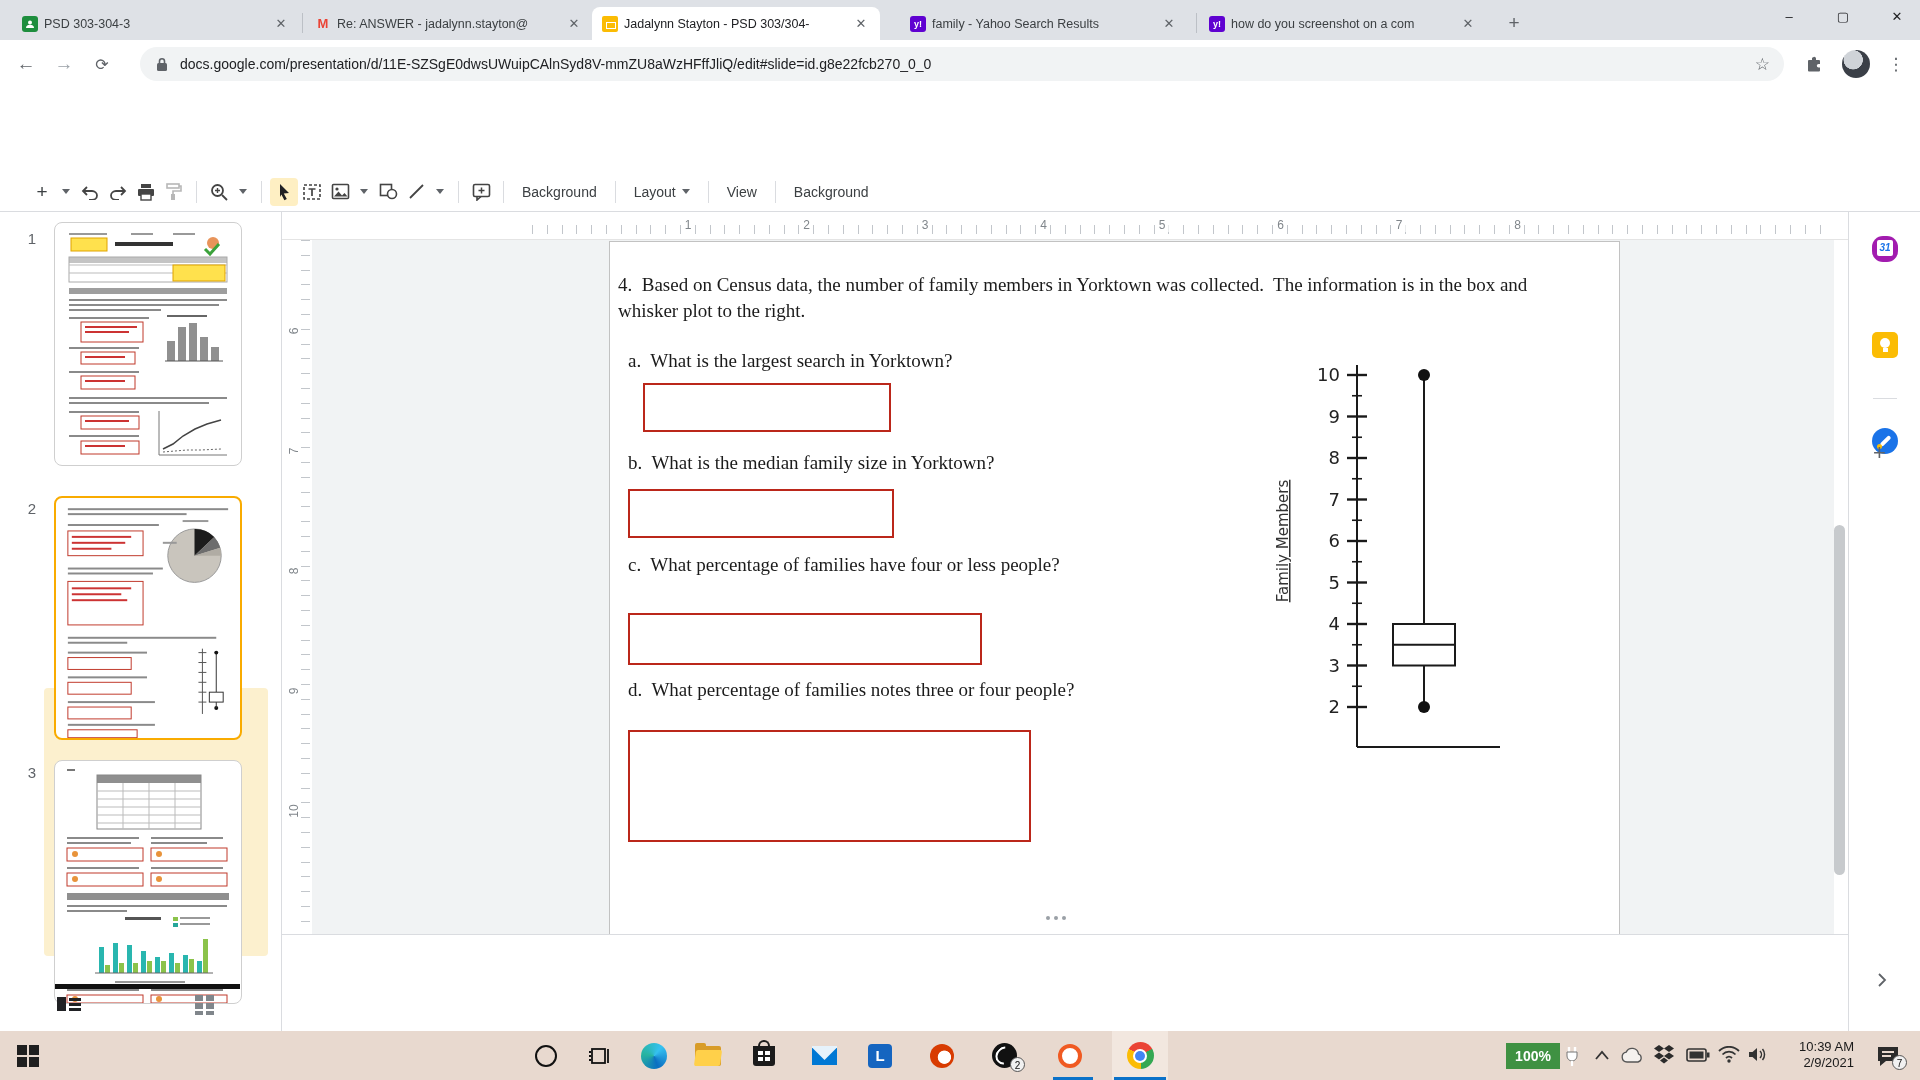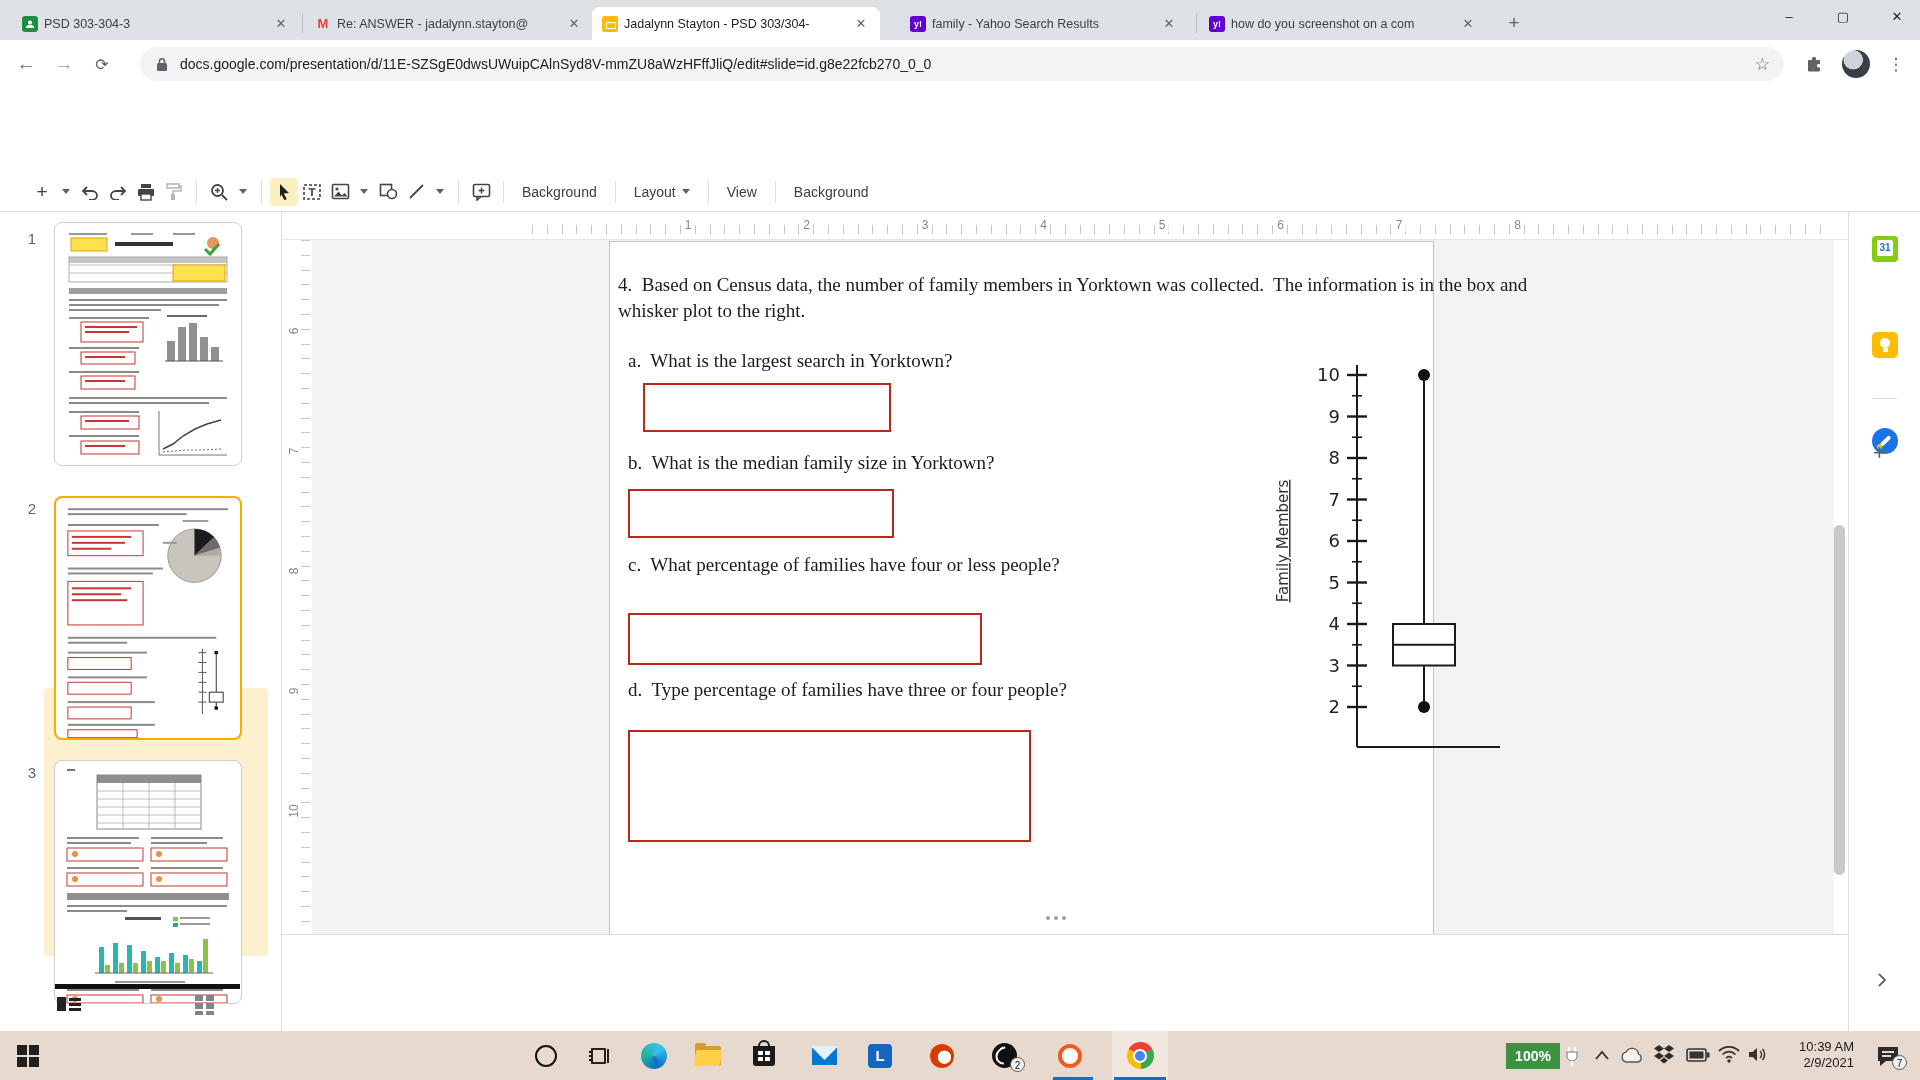--- a/index.html
+++ b/index.html
@@ -74,21 +74,21 @@
   .vruler{position:absolute;left:282px;top:240px;width:30px;height:694px;background:#fff;}
   .vrticks{position:absolute;right:2px;top:0;width:9px;height:694px;
     background:repeating-linear-gradient(180deg,#c2c6cb 0 1px,transparent 1px 14.8px);}
   .vrnum{position:absolute;left:2px;width:20px;text-align:center;font-size:12px;color:#80868b;transform:rotate(-90deg);}
   .hruler{position:absolute;left:282px;top:212px;width:1566px;height:28px;background:#fff;border-bottom:1px solid #e4e4e4;box-sizing:border-box;}
   .hrticks{position:absolute;left:250px;top:13px;width:1290px;height:9px;
     background:repeating-linear-gradient(90deg,#c2c6cb 0 1px,transparent 1px 14.8px);}
   .hrnum{position:absolute;top:6px;font-size:12px;color:#80868b;background:#fff;padding:0 3px;transform:translateX(-50%);}
 
   .canvas{position:absolute;left:312px;top:240px;width:1522px;height:694px;background:#f1f3f4;}
-  .page{position:absolute;left:297px;top:1px;width:825px;height:693px;background:#fff;
+  .page{position:absolute;left:297px;top:1px;width:1011px;height:693px;background:#fff;
     border:1px solid #c2c2c2;border-bottom:none;box-sizing:border-box;
     font-family:"Liberation Serif",serif;color:#1b1b1b;}
   .q{position:absolute;font-size:19px;white-space:pre-wrap;}
   .ansbox{position:absolute;border:2px solid #bb271a;background:#fff;}
   .vsb{position:absolute;left:1522px;top:285px;width:11px;height:350px;background:#c7cacd;border-radius:6px;}
   .handle{position:absolute;left:734px;top:676px;display:flex;gap:4px;}
   .handle i{width:4px;height:4px;border-radius:50%;background:#9aa0a6;}
 
   .notesdiv{position:absolute;left:282px;top:934px;width:1566px;height:1px;background:#dadce0;}
   .notes{position:absolute;left:282px;top:935px;width:1566px;height:96px;background:#fff;}
@@ -97,21 +97,21 @@
     display:flex;align-items:center;justify-content:center;}
 
   .rightpanel{position:absolute;left:1848px;top:212px;width:72px;height:819px;background:#fff;
     border-left:1px solid #dadce0;box-sizing:border-box;}
   .rpicon{position:absolute;left:23px;width:26px;height:26px;}
   .rpdivider{position:absolute;left:24px;top:186px;width:24px;height:1px;background:#dadce0;}
   .rpplus{position:absolute;left:24px;top:228px;font-size:22px;color:#5f6368;}
   .rpchev{position:absolute;left:28px;top:760px;color:#5f6368;}
 
   
-  .gcal{background:#84cc16;border-radius:4px;position:relative;}
+  .gcal{background:#a21caf;border-radius:11px;position:relative;font-style:italic;}
   .gcal span{position:absolute;left:5px;top:4px;width:16px;height:16px;background:#fff;border-radius:2px;
     color:#1a73e8;font-size:10px;font-weight:bold;text-align:center;line-height:16px;}
   .gkeep{background:#fbbc04;border-radius:5px;position:relative;}
   .gkeep i{position:absolute;left:8px;top:6px;width:10px;height:10px;background:#fff;border-radius:50%;}
   .gkeep b{position:absolute;left:10.5px;top:16px;width:5px;height:4px;background:#fff;}
   .gtasks{background:#1a73e8;border-radius:50%;position:relative;}
   .gtasks i{position:absolute;left:7px;top:11px;width:13px;height:4px;background:#fff;border-radius:2px;transform:rotate(-45deg);}
   .gtasks b{position:absolute;left:5px;top:16px;width:5px;height:5px;border-radius:50%;background:#fbbc04;}
 
   
@@ -593,21 +593,21 @@
 
       <div class="q" style="left:18px;top:108px">a.  What is the largest search in Yorktown?</div>
       <div class="ansbox" style="left:33px;top:141px;width:244px;height:45px"></div>
 
       <div class="q" style="left:18px;top:210px">b.  What is the median family size in Yorktown?</div>
       <div class="ansbox" style="left:18px;top:247px;width:262px;height:45px"></div>
 
       <div class="q" style="left:18px;top:312px">c.  What percentage of families have four or less people?</div>
       <div class="ansbox" style="left:18px;top:371px;width:350px;height:48px"></div>
 
-      <div class="q" style="left:18px;top:437px">d.  Type percentage of families have three or four people?</div>
+      <div class="q" style="left:18px;top:437px">d.  What percentage of families notes three or four people?</div>
       <div class="ansbox" style="left:18px;top:488px;width:399px;height:108px"></div>
 
       <div id="boxplot" class="abs" style="left:662px;top:103px;width:250px;height:420px">
           <svg width="250" height="420" viewBox="0 0 250 420">
             <line x1="85" y1="20" x2="85" y2="402" stroke="#1a1a1a" stroke-width="2"></line>
             <line x1="85" y1="402" x2="228" y2="402" stroke="#1a1a1a" stroke-width="2"></line>
             <line x1="75" x2="95" y1="362" y2="362" stroke="#1a1a1a" stroke-width="2.4"></line>
             <line x1="80" x2="90" y1="341.25" y2="341.25" stroke="#1a1a1a" stroke-width="1.6"></line>
             <text x="68" y="368" text-anchor="end" font-size="18" font-family="&quot;DejaVu Sans&quot;,sans-serif" fill="#222">2</text>
             <line x1="75" x2="95" y1="320.5" y2="320.5" stroke="#1a1a1a" stroke-width="2.4"></line>

